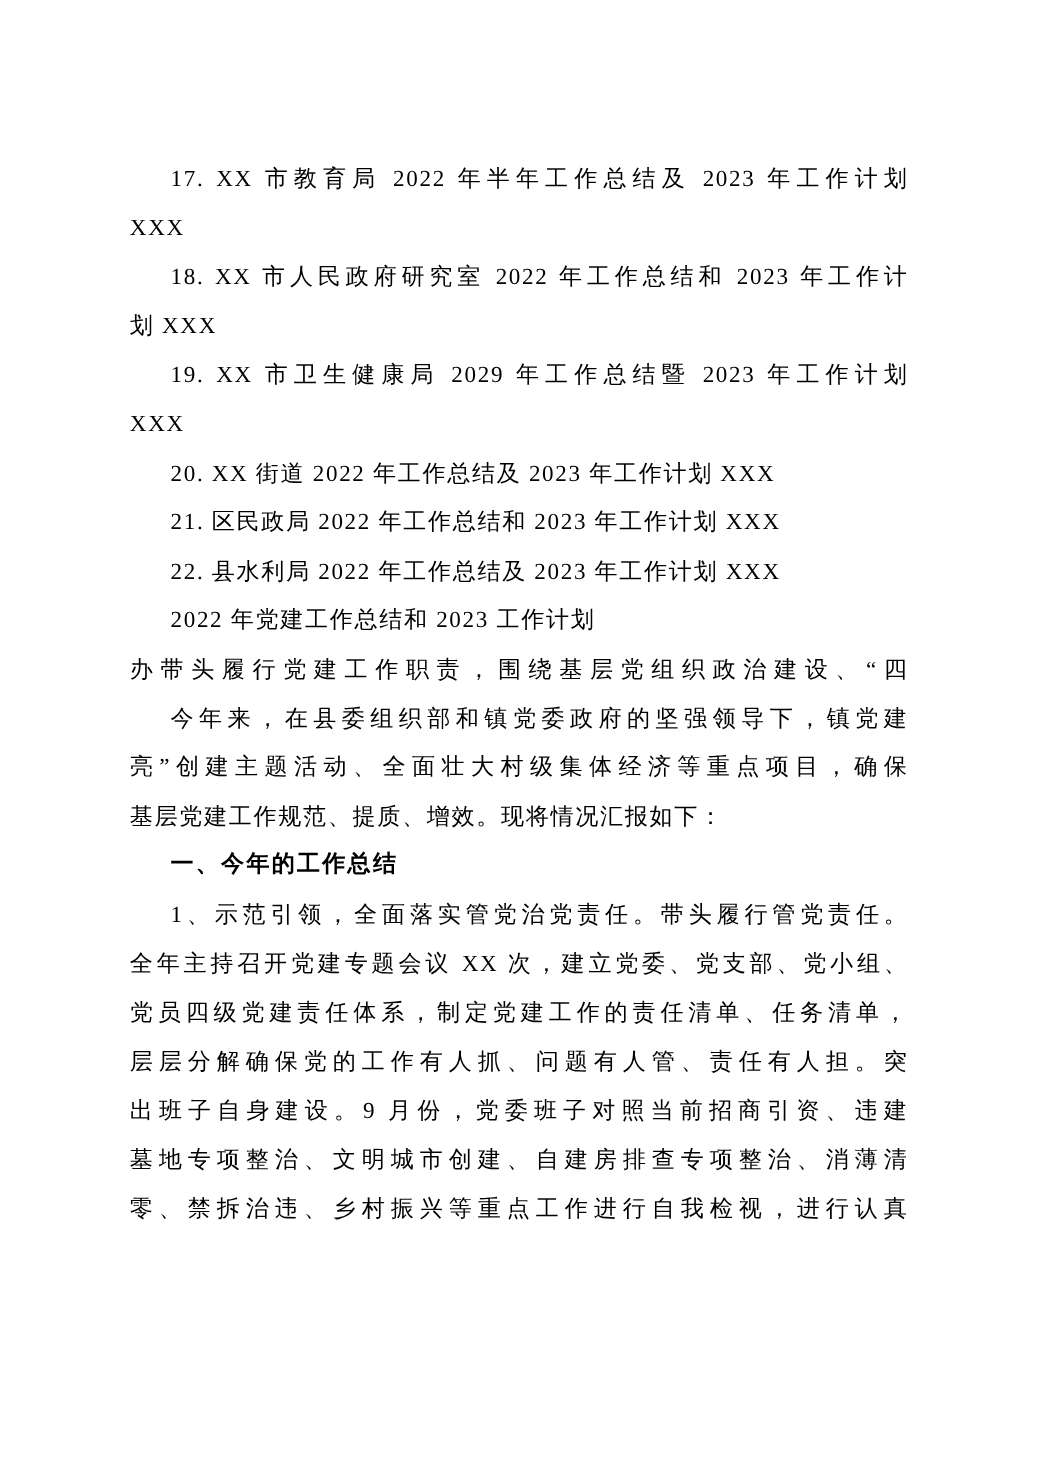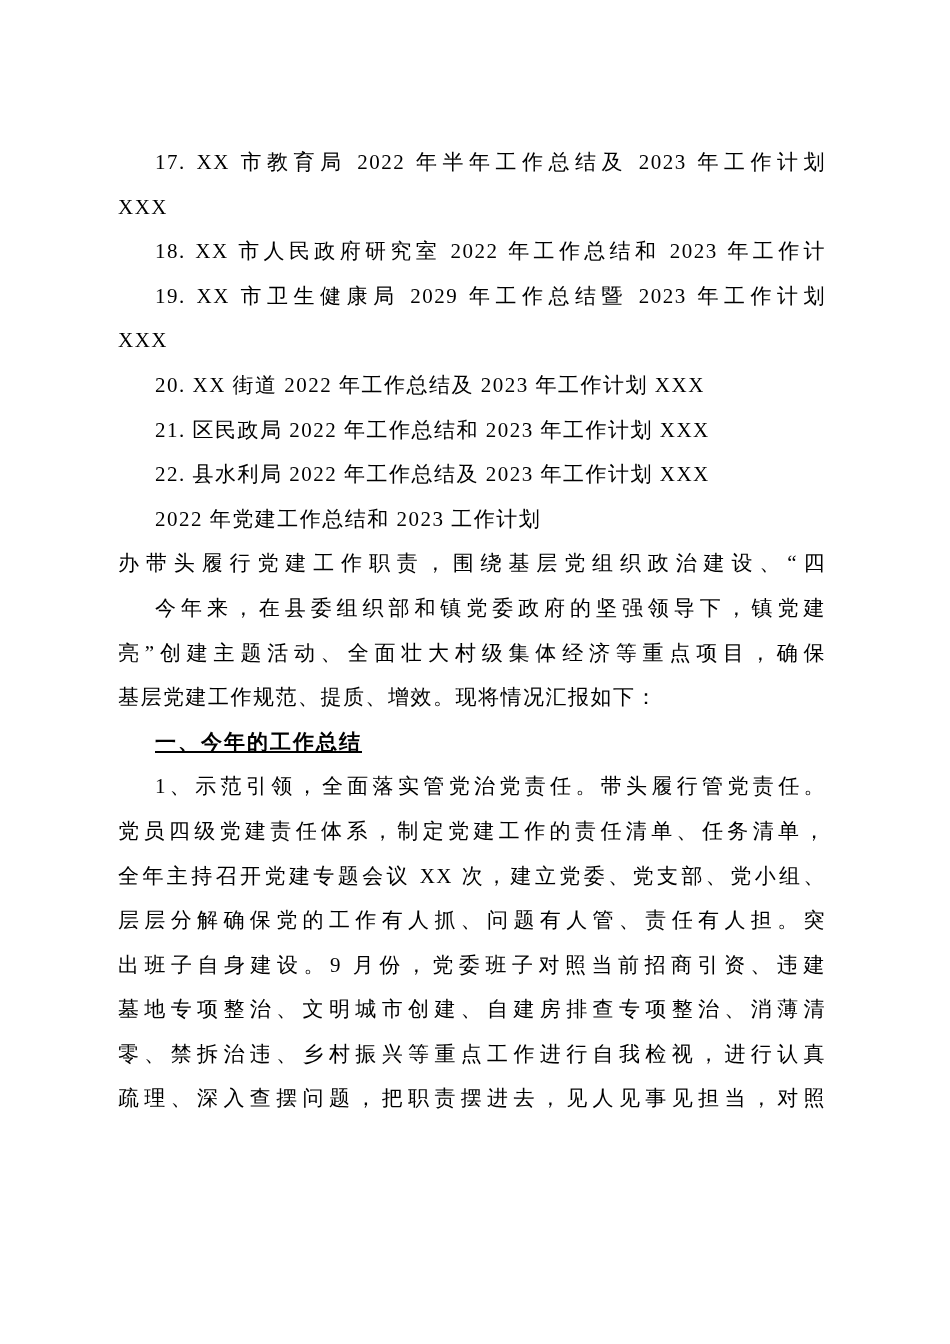--- a/index.html
+++ b/index.html
@@ -35,44 +35,43 @@
     text-align: justify;
     text-align-last: justify;
   }
   .ln.indent {
     text-indent: 37px;
   }
   .ln.heading {
     font-family: "Liberation Sans", "DejaVu Sans", sans-serif;
     font-weight: bold;
     letter-spacing: 2px;
-    text-decoration: underline;
   }
 </style>
 </head>
 <body>
 
 <div class="page">
   <div class="content">
     <div class="ln indent just">17. XX 市教育局 2022 年半年工作总结及 2023 年工作计划</div>
     <div class="ln">XXX</div>
     <div class="ln indent just">18. XX 市人民政府研究室 2022 年工作总结和 2023 年工作计</div>
+    <div class="ln">划 XXX</div>
     <div class="ln indent just">19. XX 市卫生健康局 2029 年工作总结暨 2023 年工作计划</div>
     <div class="ln">XXX</div>
     <div class="ln indent">20. XX 街道 2022 年工作总结及 2023 年工作计划 XXX</div>
     <div class="ln indent">21. 区民政局 2022 年工作总结和 2023 年工作计划 XXX</div>
     <div class="ln indent">22. 县水利局 2022 年工作总结及 2023 年工作计划 XXX</div>
     <div class="ln indent">2022 年党建工作总结和 2023 工作计划</div>
     <div class="ln just">办带头履行党建工作职责，围绕基层党组织政治建设、“四</div>
     <div class="ln indent just">今年来，在县委组织部和镇党委政府的坚强领导下，镇党建</div>
     <div class="ln just">亮”创建主题活动、全面壮大村级集体经济等重点项目，确保</div>
     <div class="ln">基层党建工作规范、提质、增效。现将情况汇报如下：</div>
     <div class="ln indent heading">一、今年的工作总结</div>
     <div class="ln indent just">1、示范引领，全面落实管党治党责任。带头履行管党责任。</div>
+    <div class="ln just">全年主持召开党建专题会议 XX 次，建立党委、党支部、党小组、</div>
     <div class="ln just">党员四级党建责任体系，制定党建工作的责任清单、任务清单，</div>
-    <div class="ln just">全年主持召开党建专题会议 XX 次，建立党委、党支部、党小组、</div>
     <div class="ln just">层层分解确保党的工作有人抓、问题有人管、责任有人担。突</div>
     <div class="ln just">出班子自身建设。9 月份，党委班子对照当前招商引资、违建</div>
     <div class="ln just">墓地专项整治、文明城市创建、自建房排查专项整治、消薄清</div>
     <div class="ln just">零、禁拆治违、乡村振兴等重点工作进行自我检视，进行认真</div>
-    <div class="ln just">疏理、深入查摆问题，把职责摆进去，见人见事见担当，对照</div>
   </div>
 </div>
 
 </body></html>

